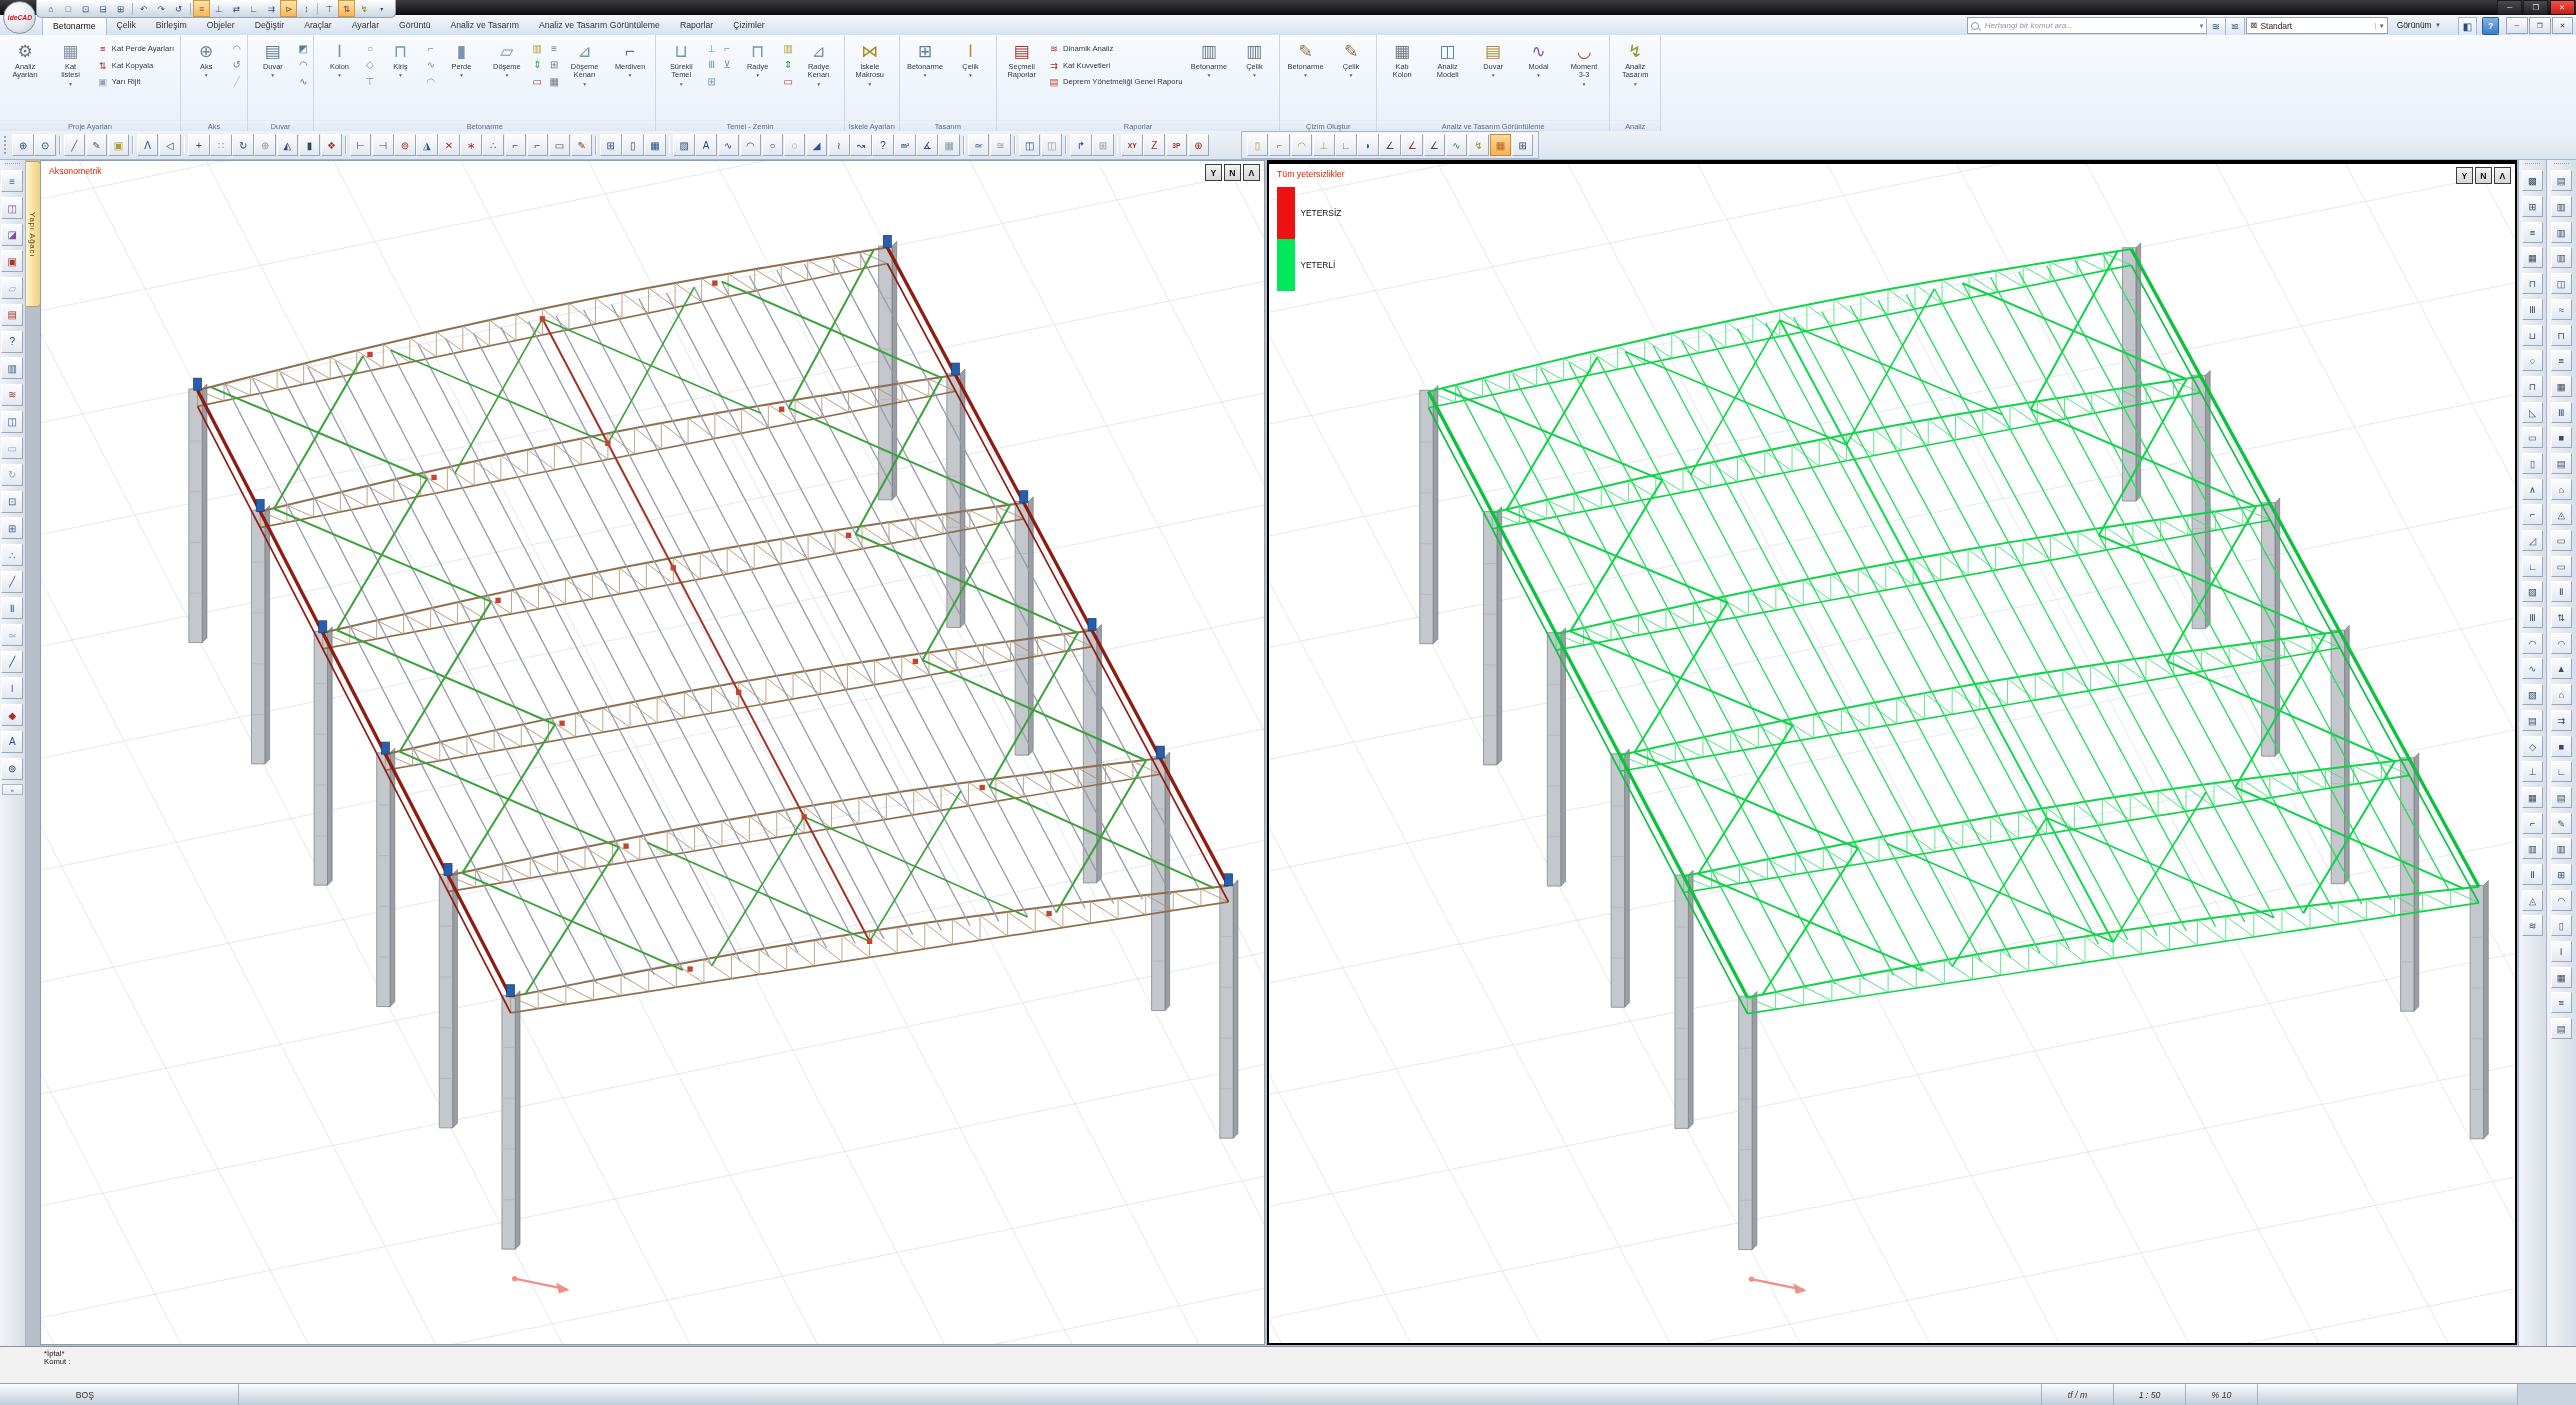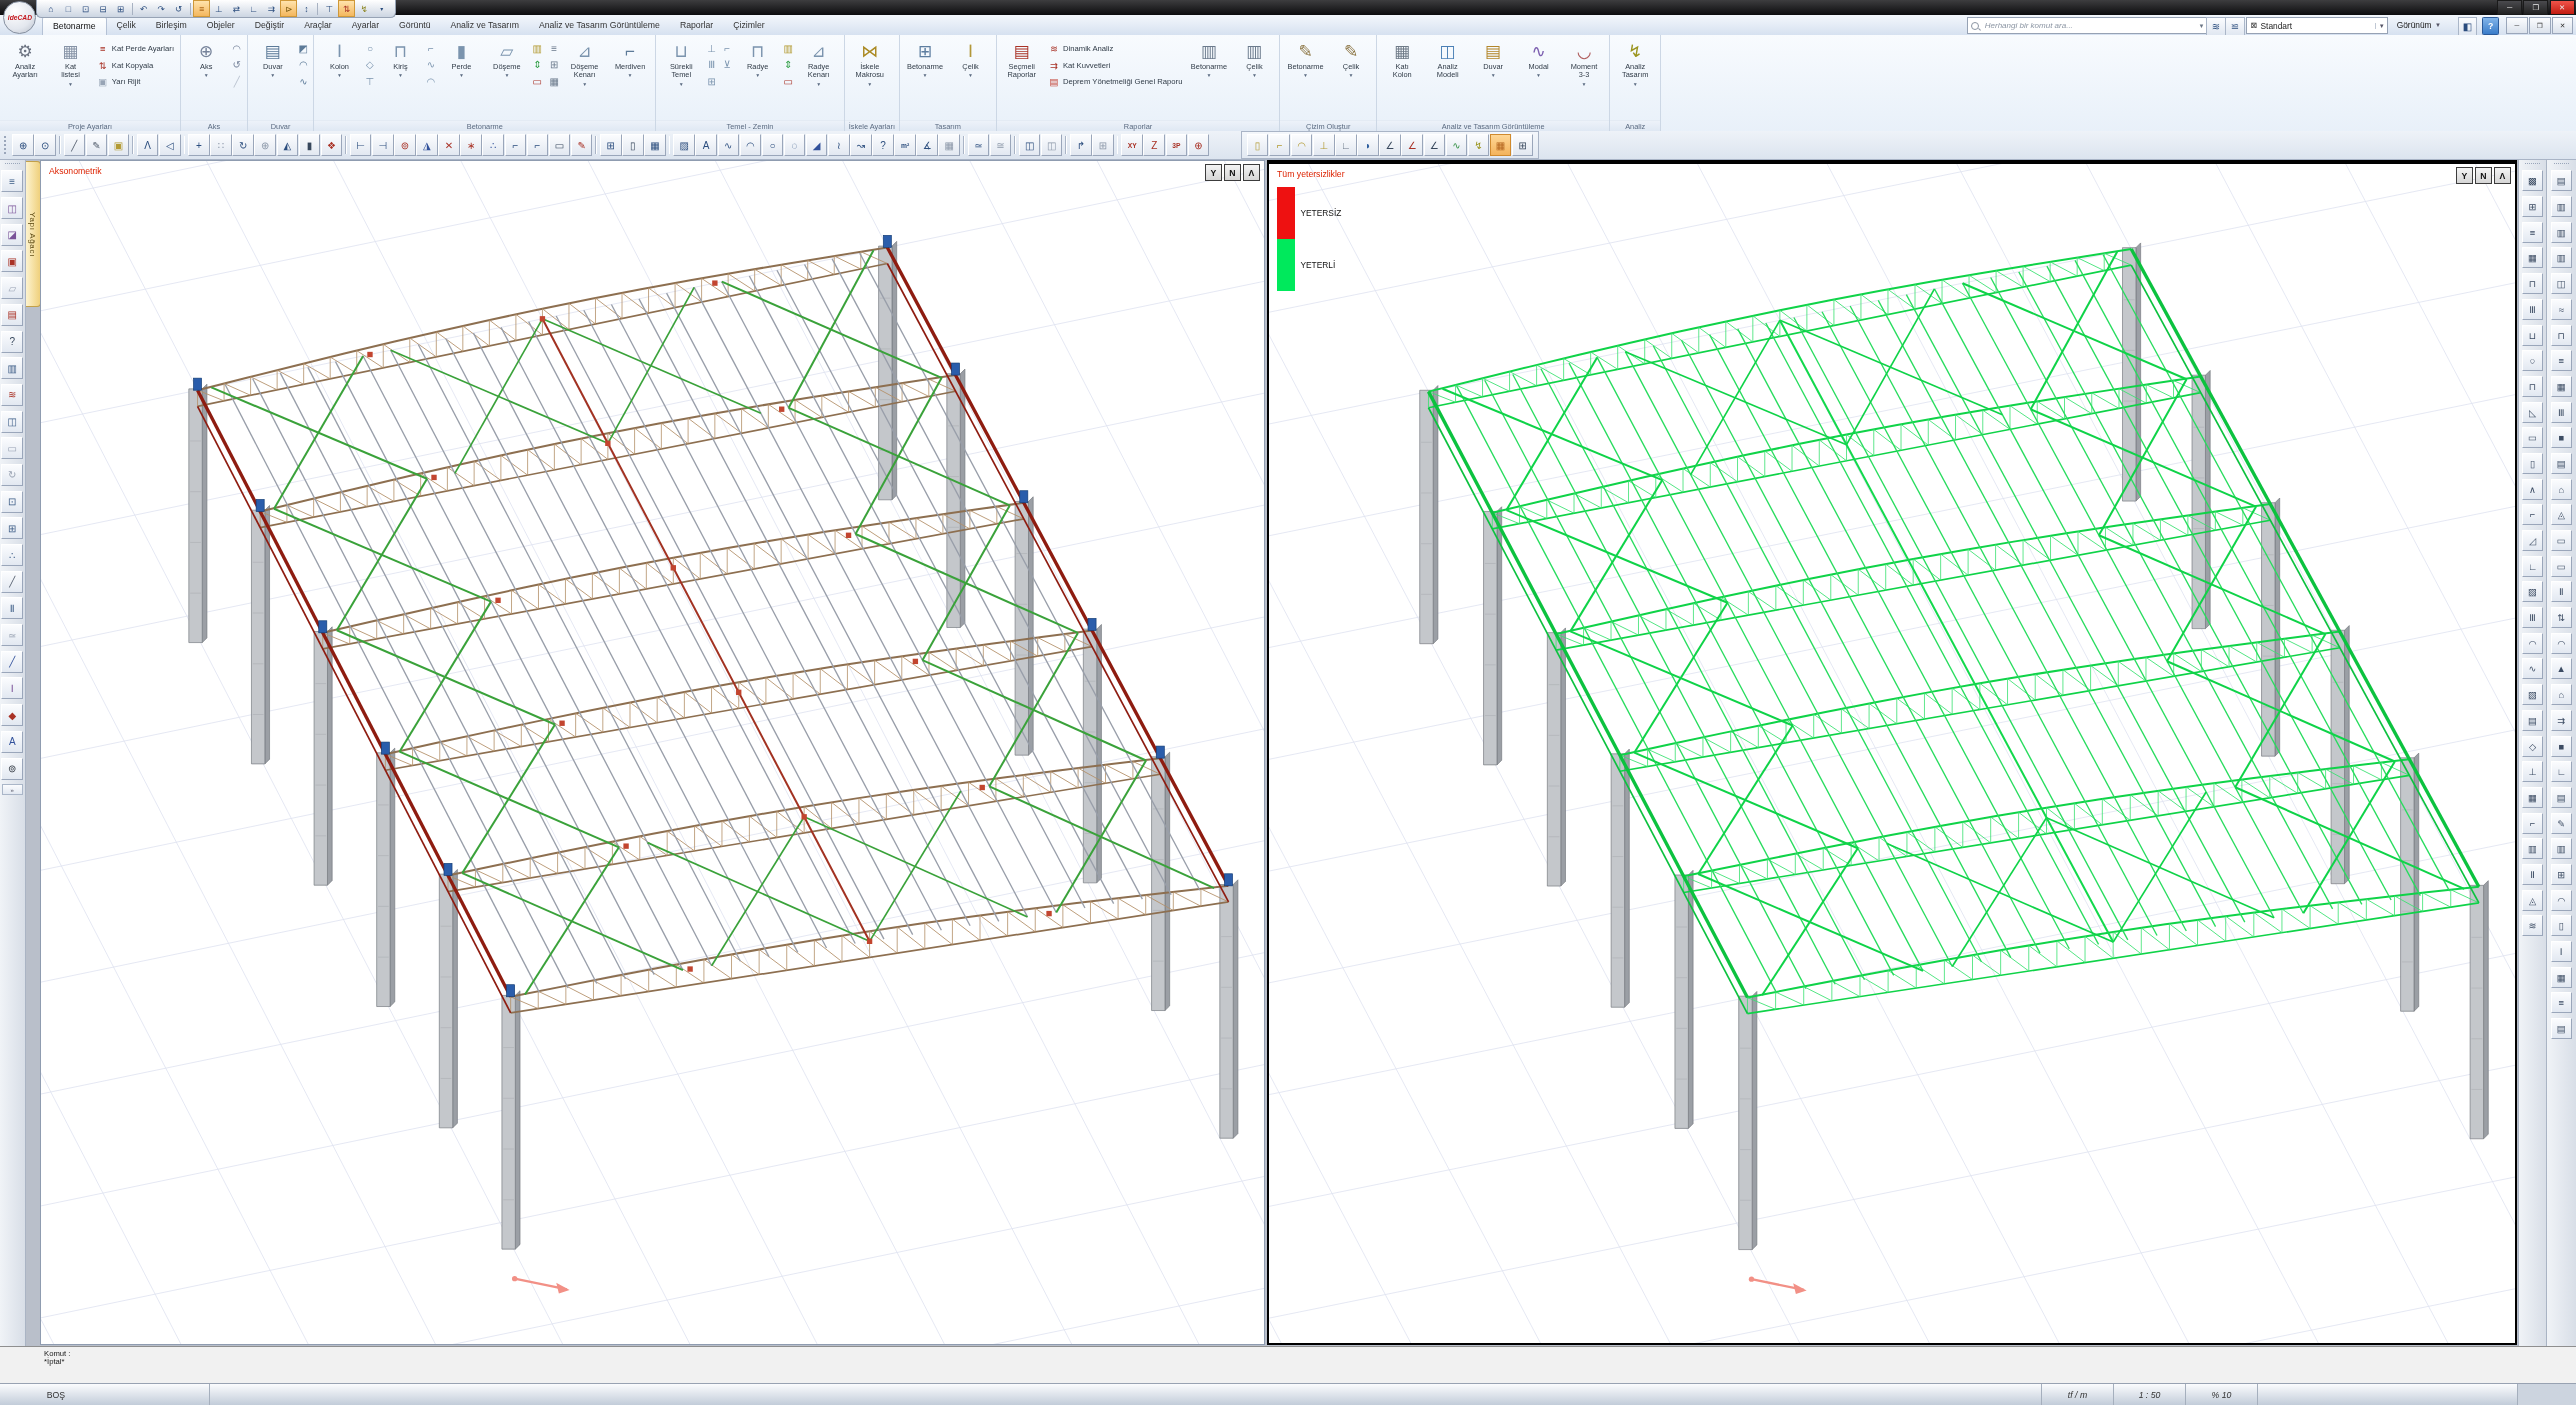--- a/index.html
+++ b/index.html
@@ -116,21 +116,21 @@
   #rdock1{left:2518px;width:28px;}
   #rdock2{left:2546px;width:29.5px;}
   .rdbtn{width:19px;height:19px;margin-bottom:4.7px;flex:none;background:linear-gradient(#fbfcfe,#e2e8f1);
        border:0.7px solid;border-color:#ffffff #9aa6ba #9aa6ba #ffffff;
        display:flex;align-items:center;justify-content:center;font-size:9.4px;color:#3c4c63;}
   
   .cmd{position:absolute;left:0;top:1346px;width:2576px;height:37px;background:#f1f1f1;
        border-top:0.7px solid #8f8f8f;padding:2.7px 0 0 44px;box-sizing:border-box;}
   .cmdline{font-size:7.7px;line-height:8.6px;color:#1a1a1a;white-space:pre;}
   .statusbar{position:absolute;left:0;top:1383px;width:2576px;height:22px;display:flex;align-items:stretch;
-       background:linear-gradient(#fbfcfe,#c2ccd9);border-top:0.7px solid #98a2b2;font-size:8.7px;color:#333;box-sizing:border-box;}
+       background:linear-gradient(#fbfcfe,#c2ccd9);border-top:0.7px solid #98a2b2;font-size:8.7px;color:#333;box-sizing:border-box;padding-left:29px;}
   .scell-left{margin-left:42px;width:162px;display:flex;align-items:center;border-right:0.7px solid #a5afbd;padding-left:4.7px;}
   .sspacer{flex:1;}
   .scell{width:71px;display:flex;align-items:center;justify-content:center;border-left:0.7px solid #a5afbd;font-style:italic;}
   .safter{width:259px;border-left:0.7px solid #a5afbd;}
   .sgrip{width:58px;background:#ccd4df;border-left:0.7px solid #a5afbd;}
 </style>
 </head>
 <body>
 
 <div id="app">
@@ -1956,22 +1956,22 @@
         <div class="rdbtn">◠</div>
         <div class="rdbtn">▯</div>
         <div class="rdbtn">Ⅰ</div>
         <div class="rdbtn">▦</div>
         <div class="rdbtn">≡</div>
         <div class="rdbtn">▤</div>
       </div>
   </div>
 
   <div class="cmd" id="cmd">
+      <div class="cmdline">*İptal*</div>
       <div class="cmdline">Komut :</div>
-      <div class="cmdline">*İptal*</div>
     </div>
 
   <div class="statusbar">
     <div class="scell-left">BOŞ</div>
     <div class="sspacer"></div>
     <div style="display:flex" id="status-cells">
         <div class="scell">tf / m</div>
         <div class="scell">1 : 50</div>
         <div class="scell">% 10</div>
       </div>

